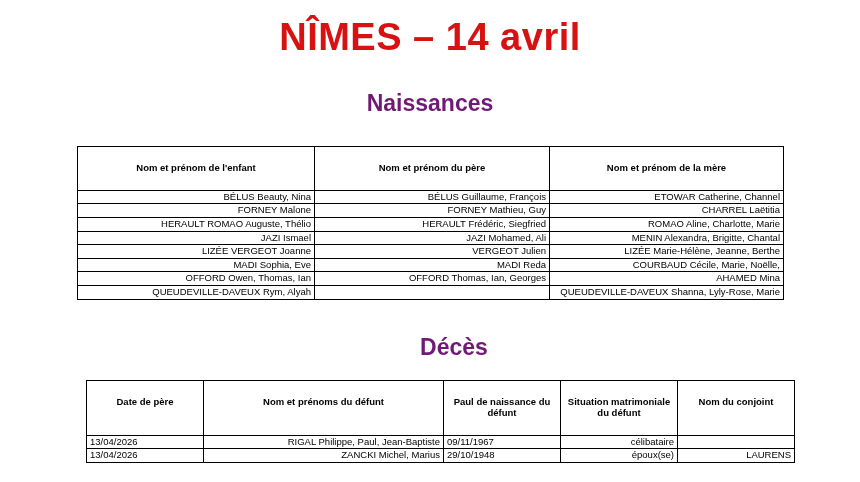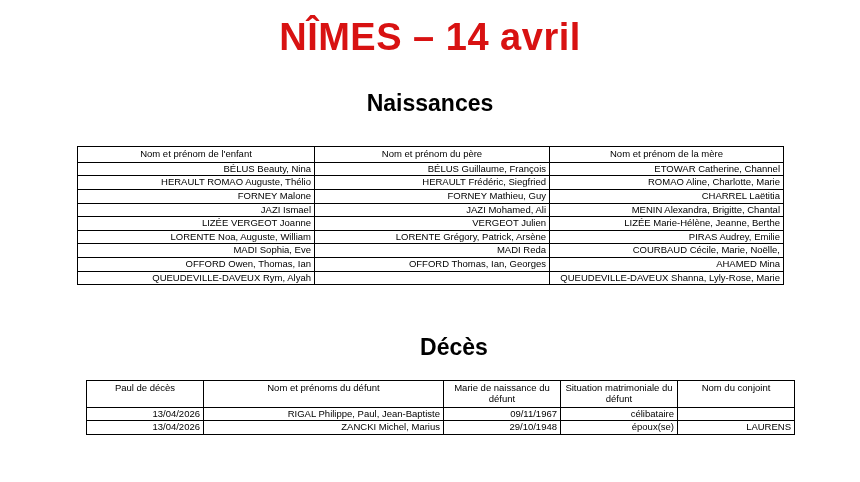--- a/index.html
+++ b/index.html
@@ -28,21 +28,21 @@
     font-size: 38px;
     font-weight: bold;
     color: #d81212;
     letter-spacing: 0.5px;
   }
   .section-title {
     width: 860px;
     text-align: center;
     font-size: 23px;
     font-weight: bold;
-    color: #000000;
+    color: #701a75;
   }
   #naissances-title {
     position: absolute;
     top: 90px;
     left: 0;
   }
   #deces-title {
     position: absolute;
     top: 334px;
     left: 0;
@@ -56,23 +56,23 @@
   table td, table th {
     border: 1px solid #000000;
     padding: 1px 3px;
     vertical-align: top;
     line-height: 1.12;
     font-weight: normal;
     text-align: right;
   }
   table th {
     text-align: center;
-    font-weight: normal;
+    font-weight: bold;
     font-size: 9.5px;
-    padding: 2px 3px;
+    padding: 16px 3px;
   }
   #naissances-table {
     position: absolute;
     top: 146px;
     left: 77px;
     width: 706px;
   }
   #naissances-table col.c1 { width: 237px; }
   #naissances-table col.c2 { width: 235px; }
   #naissances-table col.c3 { width: 234px; }
@@ -80,21 +80,21 @@
     position: absolute;
     top: 380px;
     left: 86px;
     width: 688px;
   }
   #deces-table col.d1 { width: 117px; }
   #deces-table col.d2 { width: 240px; }
   #deces-table col.d3 { width: 117px; }
   #deces-table col.d4 { width: 117px; }
   #deces-table col.d5 { width: 117px; }
-  #deces-table td.center { text-align: right; }
+  #deces-table td.center { text-align: left; }
   #deces-table th { line-height: 1.15; }
 </style>
 </head>
 <body>
 
 <div class="page">
 
   <div class="main-title">NÎMES – 14 avril</div>
 
   <div class="section-title" id="naissances-title">Naissances</div>
@@ -112,43 +112,38 @@
         <th>Nom et prénom de la mère</th>
       </tr>
     </thead>
     <tbody>
       <tr>
         <td>BÉLUS Beauty, Nina</td>
         <td>BÉLUS Guillaume, François</td>
         <td>ETOWAR Catherine, Channel</td>
       </tr>
       <tr>
+        <td>FORNEY Malone</td>
+        <td>FORNEY Mathieu, Guy</td>
+        <td>CHARREL Laëtitia</td>
+      </tr>
+      <tr>
         <td>HERAULT ROMAO Auguste, Thélio</td>
         <td>HERAULT Frédéric, Siegfried</td>
         <td>ROMAO Aline, Charlotte, Marie</td>
-      </tr>
-      <tr>
-        <td>FORNEY Malone</td>
-        <td>FORNEY Mathieu, Guy</td>
-        <td>CHARREL Laëtitia</td>
       </tr>
       <tr>
         <td>JAZI Ismael</td>
         <td>JAZI Mohamed, Ali</td>
         <td>MENIN Alexandra, Brigitte, Chantal</td>
       </tr>
       <tr>
         <td>LIZÉE VERGEOT Joanne</td>
         <td>VERGEOT Julien</td>
         <td>LIZÉE Marie-Hélène, Jeanne, Berthe</td>
-      </tr>
-      <tr>
-        <td>LORENTE Noa, Auguste, William</td>
-        <td>LORENTE Grégory, Patrick, Arsène</td>
-        <td>PIRAS Audrey, Emilie</td>
       </tr>
       <tr>
         <td>MADI Sophia, Eve</td>
         <td>MADI Reda</td>
         <td>COURBAUD Cécile, Marie,  Noëlle,</td>
       </tr>
       <tr>
         <td>OFFORD Owen, Thomas, Ian</td>
         <td>OFFORD Thomas, Ian, Georges</td>
         <td>AHAMED Mina</td>
@@ -166,23 +161,23 @@
   <table id="deces-table">
     <colgroup>
       <col class="d1">
         <col class="d2">
         <col class="d3">
         <col class="d4">
         <col class="d5">
     </colgroup>
     <thead>
       <tr>
-        <th>Paul de décès</th>
+        <th>Date de père</th>
         <th>Nom et prénoms du défunt</th>
-        <th>Marie de naissance du défunt</th>
+        <th>Paul de naissance du défunt</th>
         <th>Situation matrimoniale du défunt</th>
         <th>Nom du conjoint</th>
       </tr>
     </thead>
     <tbody>
       <tr>
         <td class="center">13/04/2026</td>
         <td>RIGAL Philippe, Paul, Jean-Baptiste</td>
         <td class="center">09/11/1967</td>
         <td>célibataire</td>

